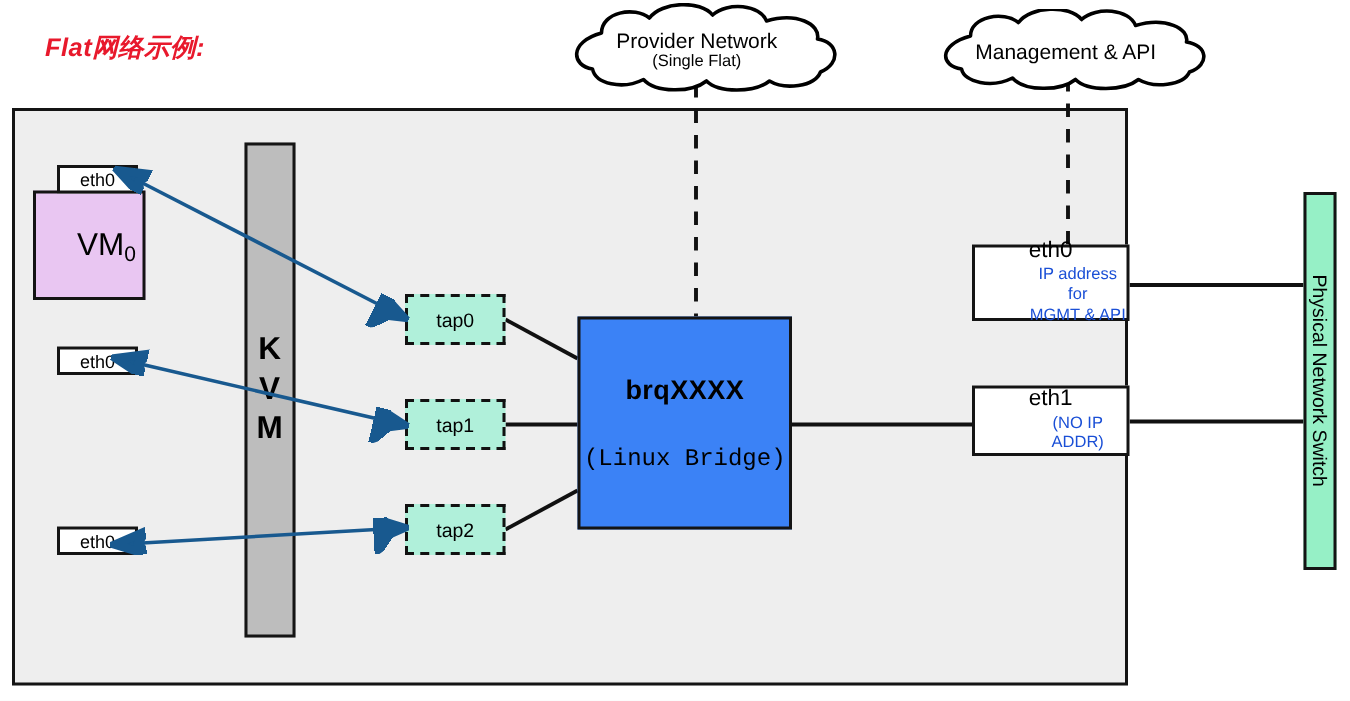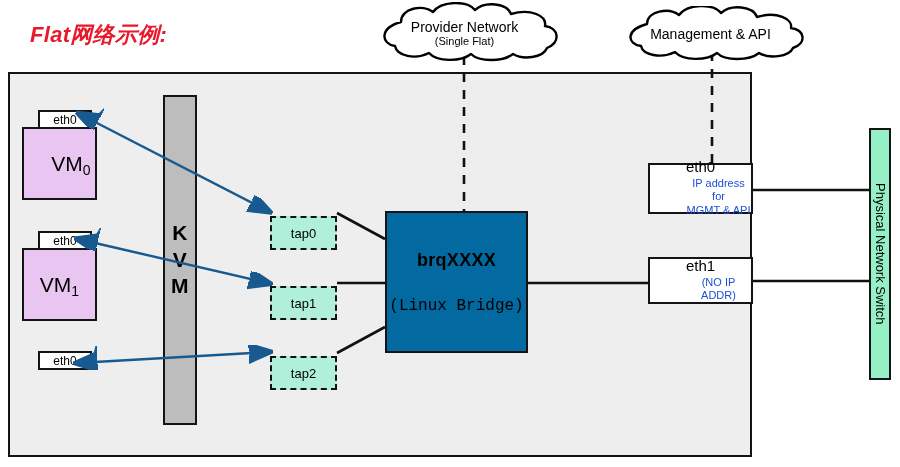--- a/index.html
+++ b/index.html
@@ -16,21 +16,21 @@
     width: 900px;
     height: 467px;
     background: #ffffff;
     overflow: hidden;
   }
   
   #title {
     position: absolute;
     left: 30px;
     top: 20px;
-    font-size: 22px;
+    font-size: 17px;
     font-weight: bold;
     font-style: italic;
     color: #e8192c;
     letter-spacing: 0.3px;
     white-space: nowrap;
   }
   
   #host-box {
     position: absolute;
     left: 8px;
@@ -74,21 +74,20 @@
     font-size: 12px;
     z-index: 6;
   }
   .tap {
     width: 67px;
     height: 34px;
     background: #b0f0da;
     border: 2.5px dashed #111111;
     font-size: 13px;
     z-index: 5;
-    margin-top: 20px;
   }
   #kvm {
     position: absolute;
     left: 163px;
     top: 95px;
     width: 34px;
     height: 330px;
     background: #bdbdbd;
     border: 2.5px solid #141414;
     box-sizing: border-box;
@@ -101,21 +100,21 @@
     line-height: 1.28;
     letter-spacing: 0.5px;
     z-index: 7;
   }
   #bridge {
     position: absolute;
     left: 385px;
     top: 211px;
     width: 143px;
     height: 142px;
-    background: #0369a1;
+    background: #3b82f6;
     border: 2.5px solid #141414;
     box-sizing: border-box;
     display: flex;
     flex-direction: column;
     align-items: center;
     justify-content: center;
     z-index: 6;
   }
   #bridge .brq-name {
     font-size: 18px;
@@ -252,23 +251,20 @@
 
   <div class="node ethtab" style="left:38px; top:110px;">
     <span>eth0</span>
   </div>
   <div class="node vm" style="left:22px; top:127px;padding-left:23px;">
     <span class="vmlabel"><span>VM</span><sub>0</sub></span>
   </div>
 
   <div class="node ethtab" style="left:38px; top:231px;">
     <span>eth0</span>
-  </div>
-  <div class="node vm" style="left:22px; top:248px;">
-    <span class="vmlabel"><span>VM</span><sub>1</sub></span>
   </div>
 
   <div class="node ethtab" style="left:38px; top:351px;">
     <span>eth0</span>
   </div>
 
   <div id="kvm">
     <span>K</span>
     <span>V</span>
     <span>M</span>

